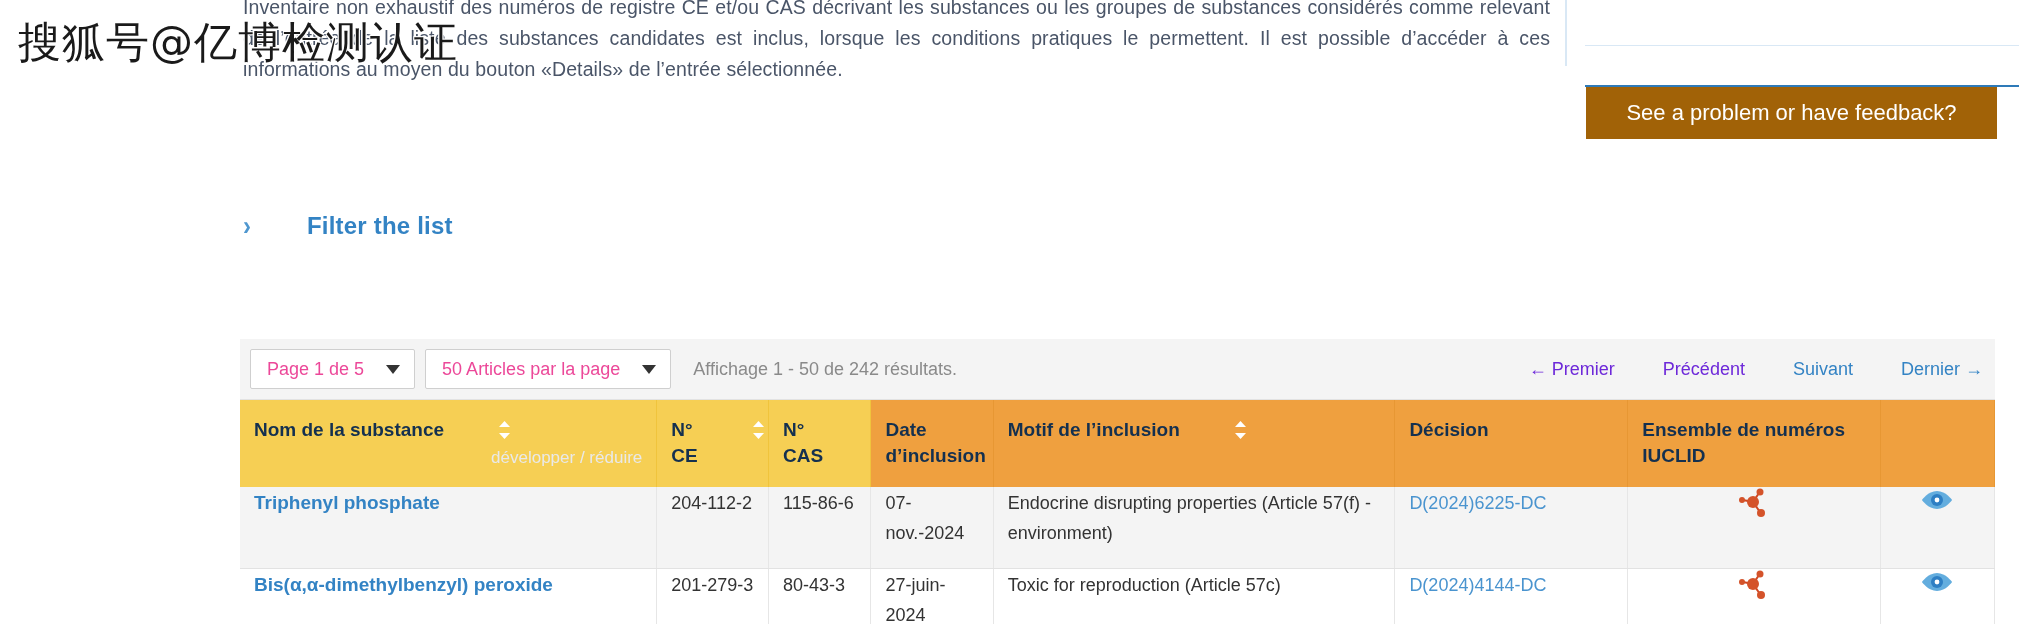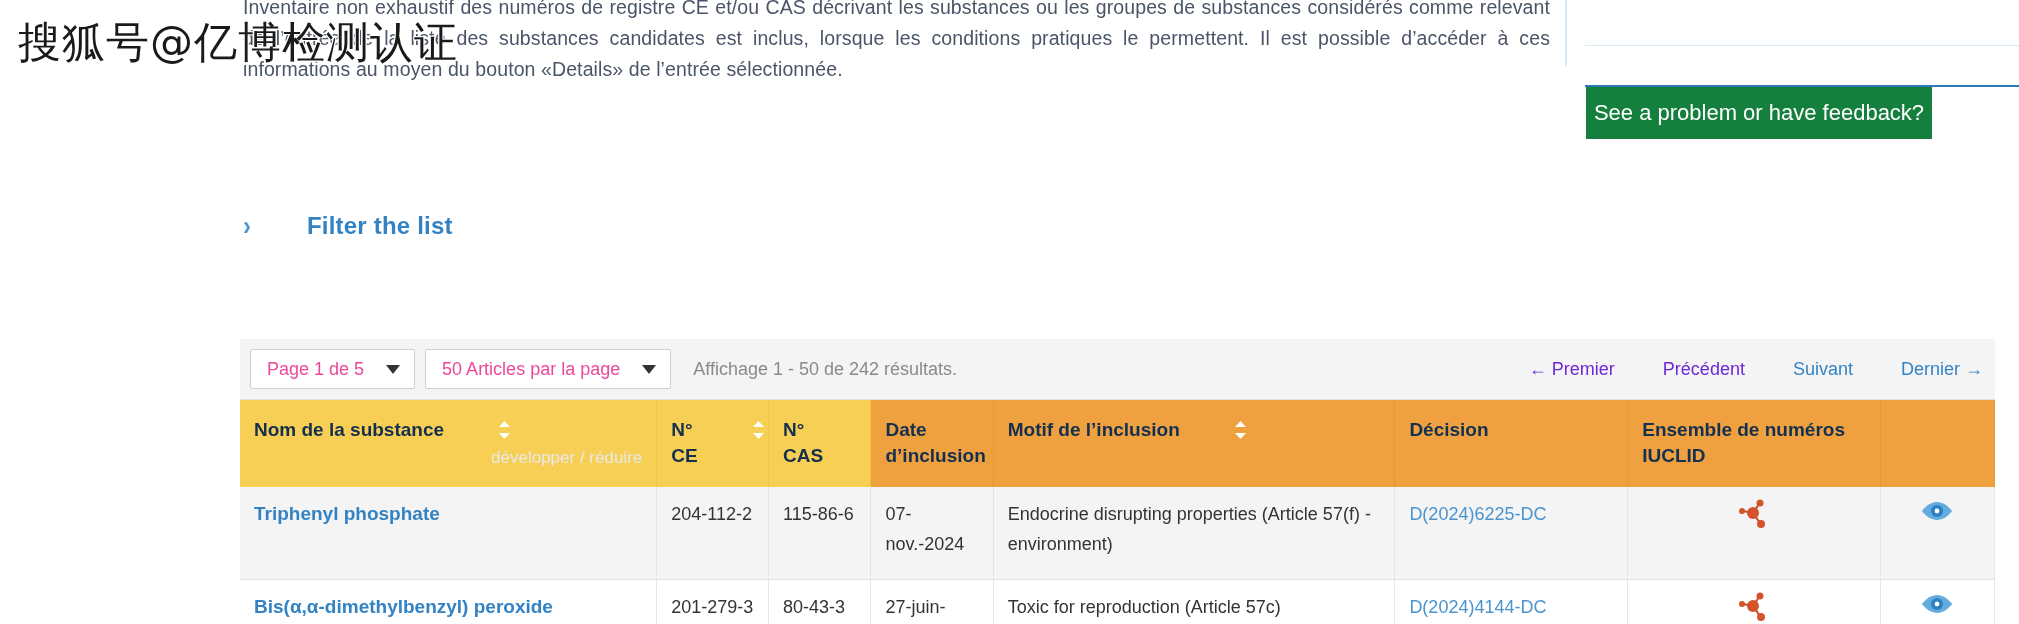--- a/index.html
+++ b/index.html
@@ -32,22 +32,22 @@
   }
   .rail-hr {
     position: absolute; left: 1585px; width: 434px;
     height: 1px; background: #d9e8f5;
   }
   .rail-hr.a { top: 45px; }
   .rail-hr.b { top: 85px; height:2px; background:#2e7ab8; }
   .feedback-btn {
     position: absolute;
     left: 1586px; top: 87px;
-    width: 346px; height: 52px;
-    background: #15803d;
+    width: 411px; height: 52px;
+    background: #a16207;
     color: #ffffff;
     font-size: 22px;
     font-weight: 400;
     display: flex; align-items: center; justify-content: center;
     cursor: pointer;
     border: none;
     font-family: "Liberation Sans", sans-serif;
   }
 
   
@@ -161,21 +161,21 @@
   .expand-reduce {
     text-align: right;
     font-weight: normal;
     font-size: 17px;
     color: #e9e9e9;
     margin-top: 2px;
   }
 
   table.listing td {
     vertical-align: top;
-    padding: 12px 14px 20px 14px;
+    padding: 1px 14px 20px 14px;
     font-size: 18px;
     color: #333333;
     line-height: 30px;
     border-right: 1px solid #e6e6e6;
     border-bottom: 1px solid #e2e2e2;
     word-wrap: break-word;
   }
   tr.row-alt td { background: #f4f4f4; }
   tr.row-plain td { background: #ffffff; }
   td.subst a {

